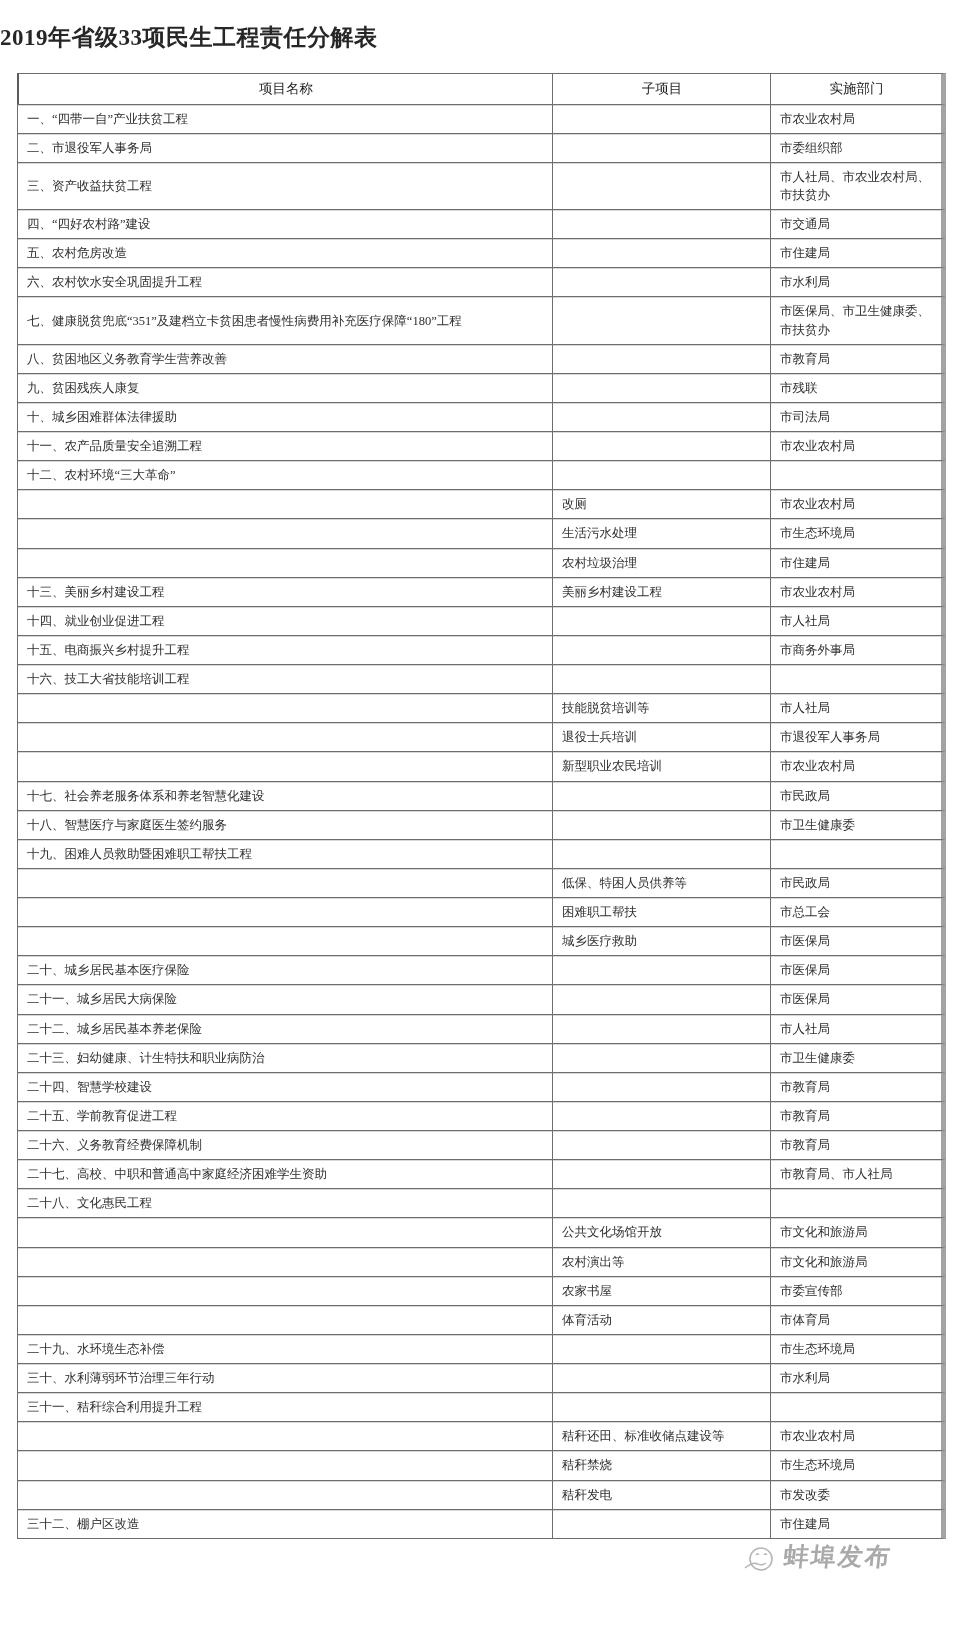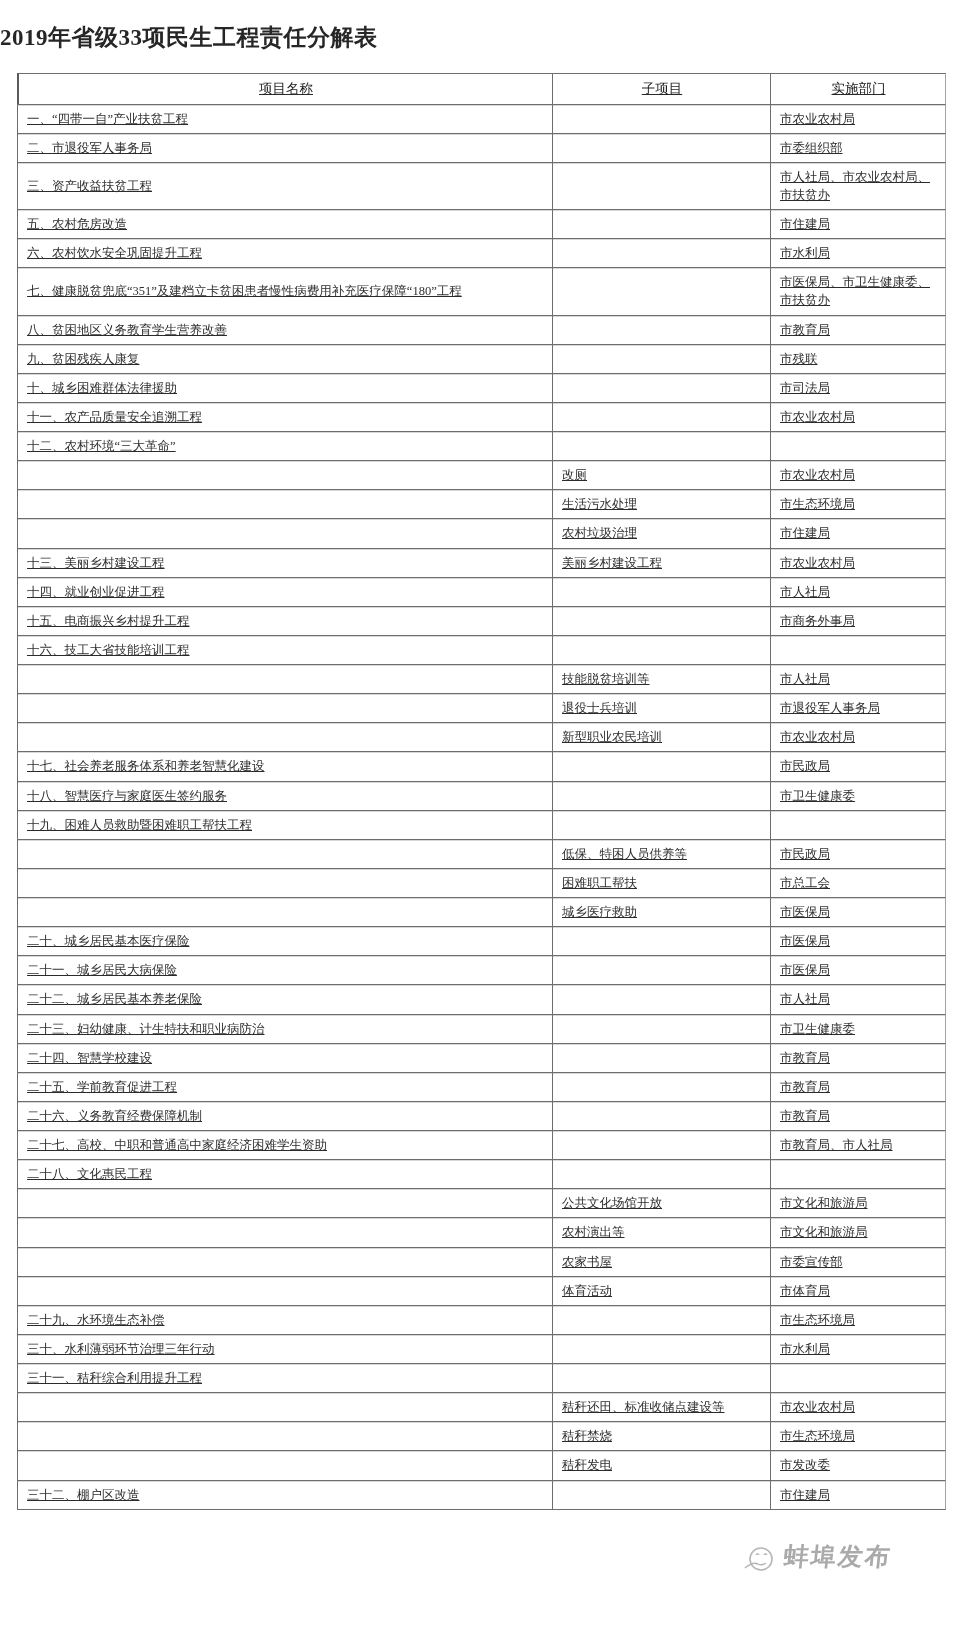--- a/index.html
+++ b/index.html
@@ -27,21 +27,20 @@
     font-weight: bold;
     letter-spacing: 0.5px;
     color: #262626;
     padding-top: 22px;
     padding-bottom: 20px;
     font-family: "Liberation Serif", "DejaVu Serif", serif;
   }
   #table-wrap {
     padding: 0 17px 0 17px;
     box-sizing: border-box;
-    text-decoration: underline;
   }
   table.sheet {
     width: 929px;
     border-collapse: separate;
     border-spacing: 0;
     table-layout: fixed;
     font-size: 12.5px;
     color: #2f2f2f;
   }
   table.sheet col.c1 { width: 535px; }
@@ -53,21 +52,21 @@
     border-left: 1px solid #6d6d6d;
     box-sizing: border-box;
     vertical-align: middle;
     line-height: 1.45;
     padding: 5px 8px 5px 9px;
     font-weight: normal;
     word-break: break-all;
   }
   table.sheet tr td:last-child,
   table.sheet tr th:last-child {
-    border-right: 1px solid #a3a3a3;
+    border-right: 5px solid #a3a3a3;
   }
   table.sheet tr:last-child td {
     border-bottom: 1px solid #6d6d6d;
   }
   
   table.sheet tbody tr td {
     box-shadow: inset 0 1px 0 0 #d8d8d8;
   }
   thead th {
     text-align: center;
@@ -152,20 +151,25 @@
             <td class="col-name">二、市退役军人事务局</td>
             <td class="col-sub empty"></td>
             <td class="col-dept">市委组织部</td>
           </tr>
           <tr class="lvl-main">
             <td class="col-name">三、资产收益扶贫工程</td>
             <td class="col-sub empty"></td>
             <td class="col-dept">市人社局、市农业农村局、市扶贫办</td>
           </tr>
           <tr class="lvl-main">
+            <td class="col-name">四、“四好农村路”建设</td>
+            <td class="col-sub empty"></td>
+            <td class="col-dept">市交通局</td>
+          </tr>
+          <tr class="lvl-main">
             <td class="col-name">五、农村危房改造</td>
             <td class="col-sub empty"></td>
             <td class="col-dept">市住建局</td>
           </tr>
           <tr class="lvl-main">
             <td class="col-name">六、农村饮水安全巩固提升工程</td>
             <td class="col-sub empty"></td>
             <td class="col-dept">市水利局</td>
           </tr>
           <tr class="lvl-main">

